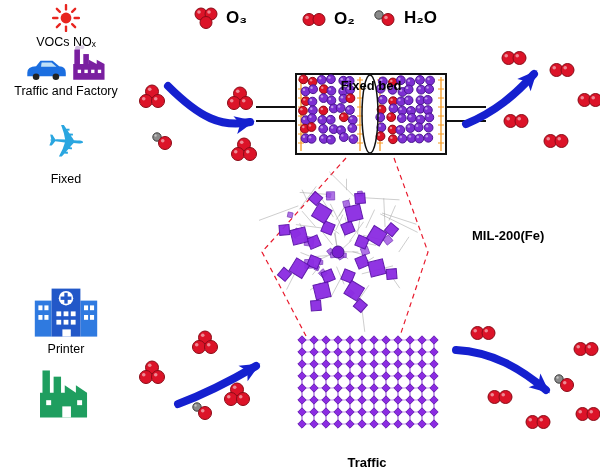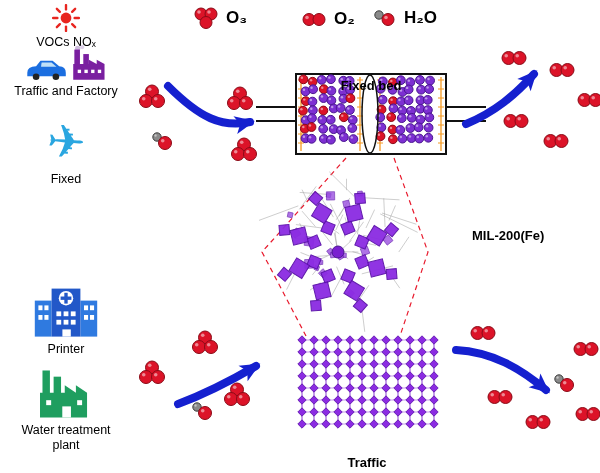--- a/index.html
+++ b/index.html
@@ -671,21 +671,20 @@
 
   <div class="src" style="top:368px">
     <svg width="58" height="52" viewBox="0 0 46 42">
       <rect x="4" y="2" width="6" height="20" fill="#1f9e5f"></rect>
       <rect x="13" y="7" width="6" height="15" fill="#1f9e5f"></rect>
       <path d="M2 40 V20 h20 v-6 l9 6 v-6 l9 6 V40 z" fill="#1f9e5f"></path>
       <rect x="20" y="31" width="7" height="9" fill="#fff"></rect>
       <rect x="7" y="26" width="4" height="4" fill="#fff"></rect>
       <rect x="32" y="26" width="4" height="4" fill="#fff"></rect>
     </svg>
-    <div class="lbl wrap-narrow">Water treatment plant</div>
   </div>
 
   <div class="legend-item" style="left:192px;top:6px">
     <svg width="28" height="24" viewBox="0 0 28 24">
       <g stroke="#8a0a16" stroke-width="1">
         <circle cx="9" cy="8" r="6" fill="#dc1328"></circle>
           <circle cx="19" cy="8" r="6" fill="#dc1328"></circle>
         <circle cx="14" cy="16.5" r="6" fill="#dc1328"></circle>
       </g>
       <circle cx="7" cy="6" r="1.8" fill="#fff" opacity="0.5"></circle>

